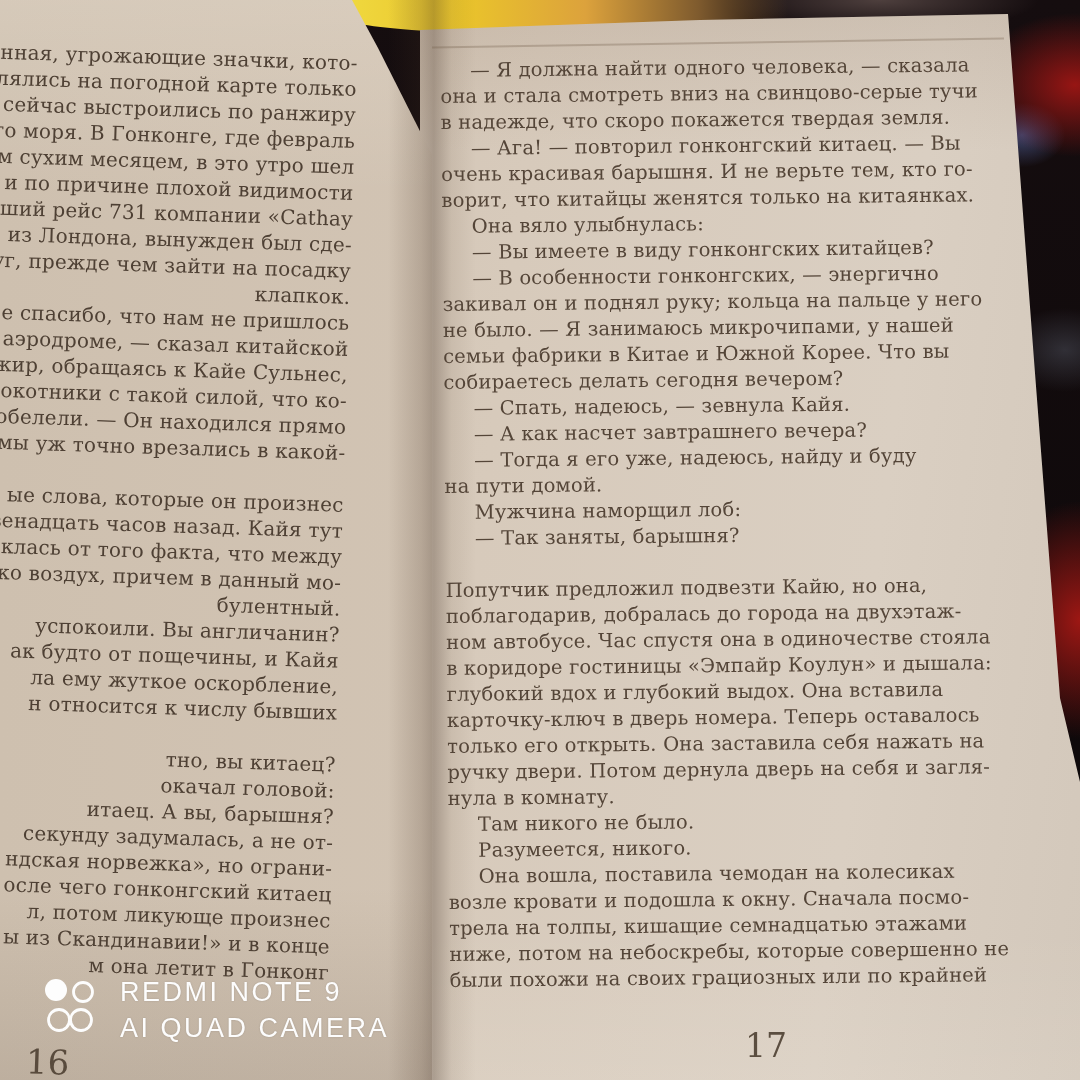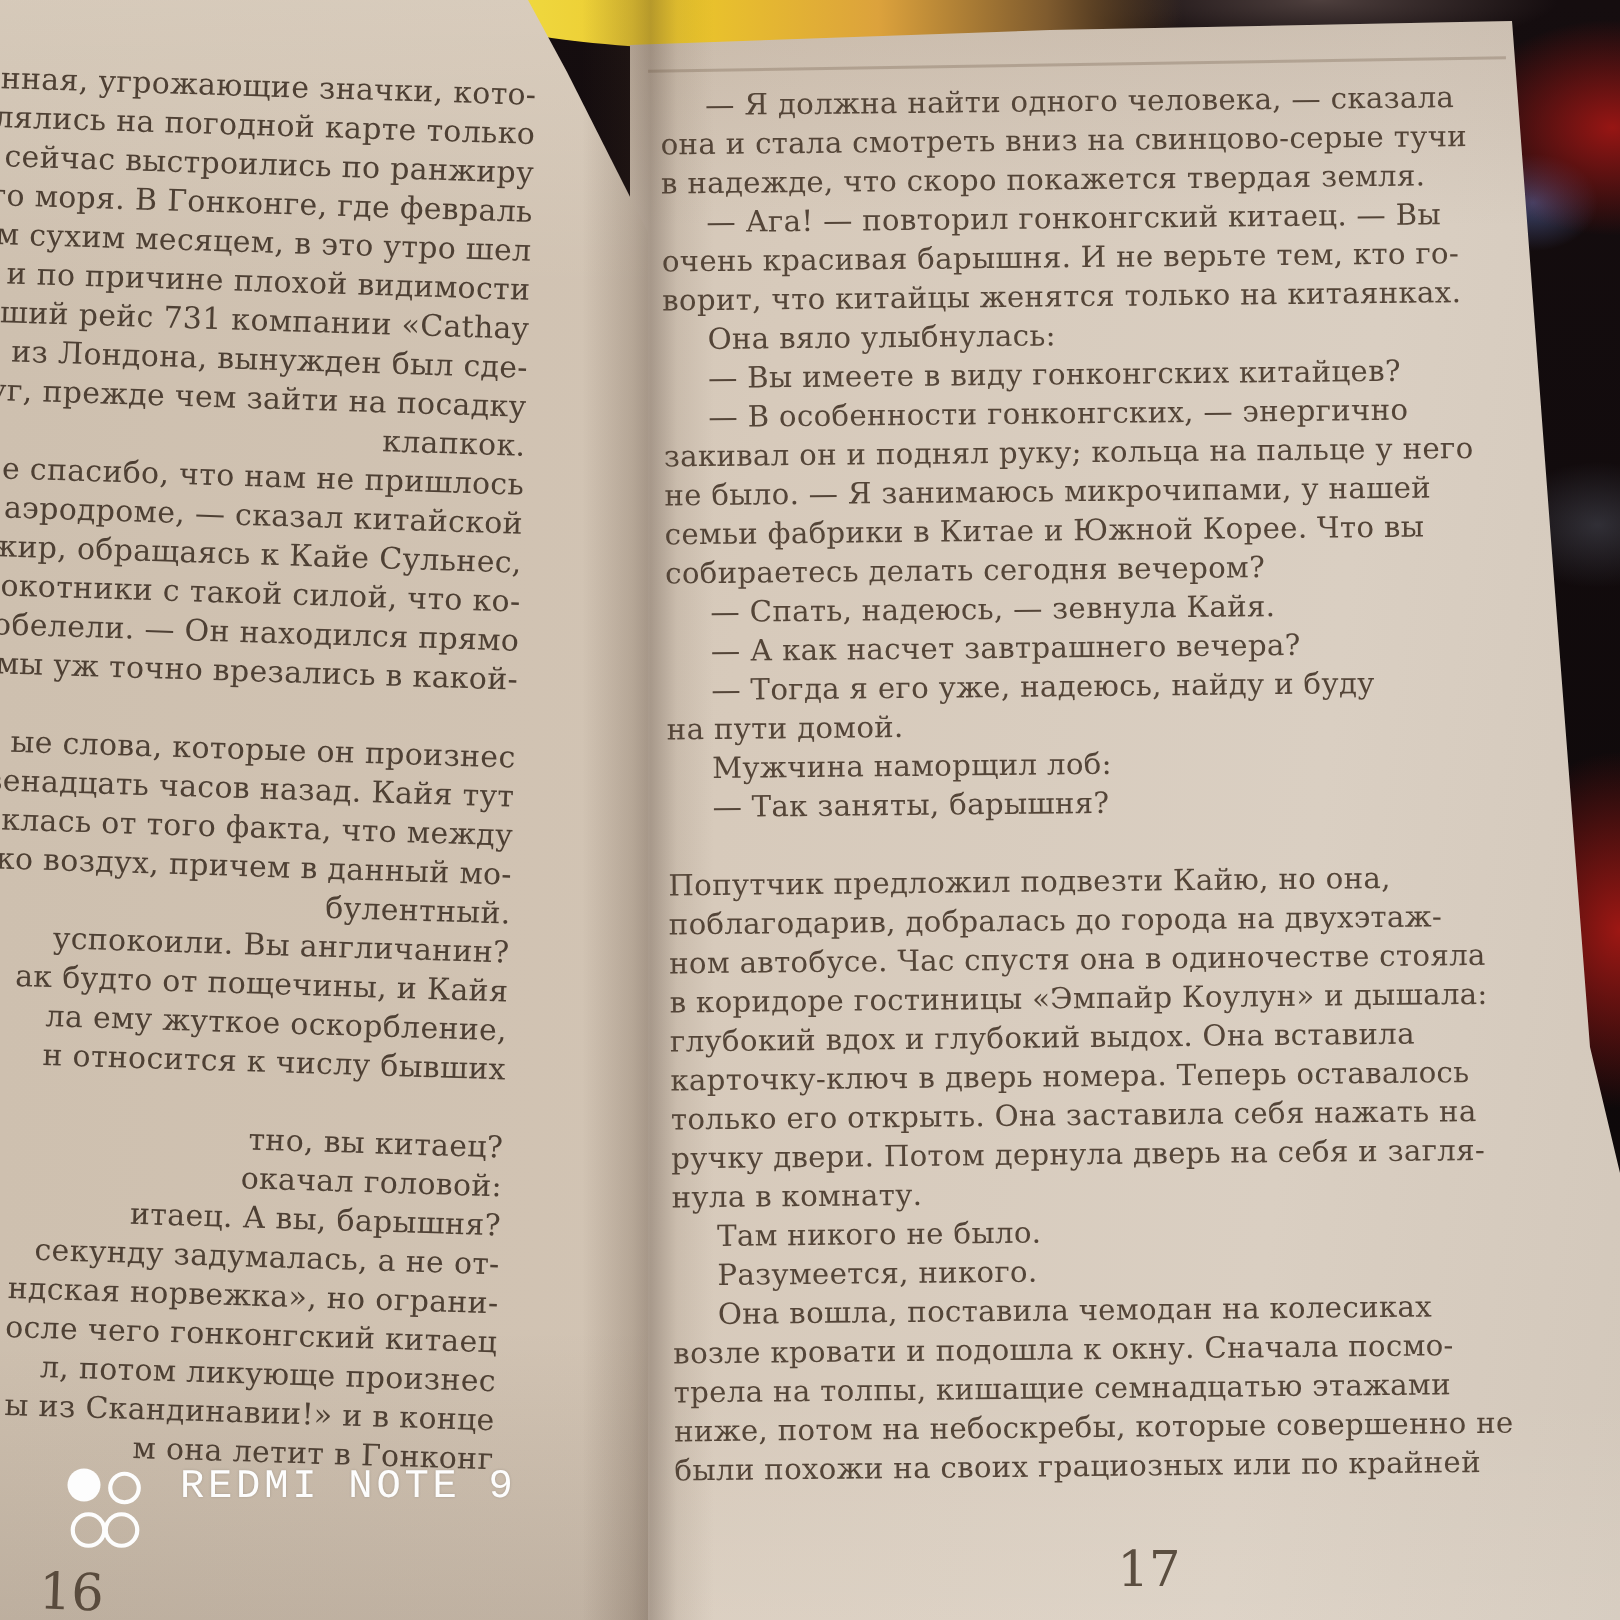--- a/index.html
+++ b/index.html
@@ -42,21 +42,21 @@
   .text-right{position:absolute;left:440px;top:58px;width:578px;
     transform:rotate(-.6deg);transform-origin:left top;
     color:#544538;font-size:19.5px;}
   .line{min-height:26px;line-height:26px;white-space:pre;letter-spacing:.2px;}
   .indent{padding-left:30px;}
   .page-num{position:absolute;color:#5143357;color:#514335;opacity:.92;}
   .page-num.left{left:26px;top:1042px;font-size:34px;transform:rotate(2deg);}
   .page-num.right{left:700px;top:1026px;font-size:33px;margin-left:45px;}
   
   .watermark{position:absolute;left:42px;top:974px;display:flex;align-items:flex-start;
-    font-family:Liberation Mono, monospace;color:#fdfdfd;}
+    font-family:Liberation Sans, sans-serif;color:#fdfdfd;}
   .wm-icon{flex:0 0 auto;}
   .wm-text{margin-left:20px;font-size:27px;letter-spacing:2.5px;line-height:36px;
     text-shadow:0 0 2px rgba(0,0,0,.15);}
 </style>
 </head>
 <body>
 
 <div class="canvas">
   <div class="bg"></div>
   <div class="blob"></div>
@@ -148,15 +148,16 @@
 
   <div class="watermark">
     <svg class="wm-icon" width="58" height="62" viewBox="0 0 58 62">
       <circle cx="14" cy="16" r="11" fill="#fdfdfd"></circle>
       <circle cx="41" cy="18" r="9.5" fill="none" stroke="#fdfdfd" stroke-width="2.8"></circle>
       <circle cx="17" cy="46" r="10.5" fill="none" stroke="#fdfdfd" stroke-width="2.8"></circle>
       <circle cx="39" cy="46" r="10.5" fill="none" stroke="#fdfdfd" stroke-width="2.8"></circle>
     </svg>
     <div class="wm-text">
       <div>REDMI NOTE 9</div>
+      <div>AI QUAD CAMERA</div>
     </div>
   </div>
 </div>
 
 </body></html>

